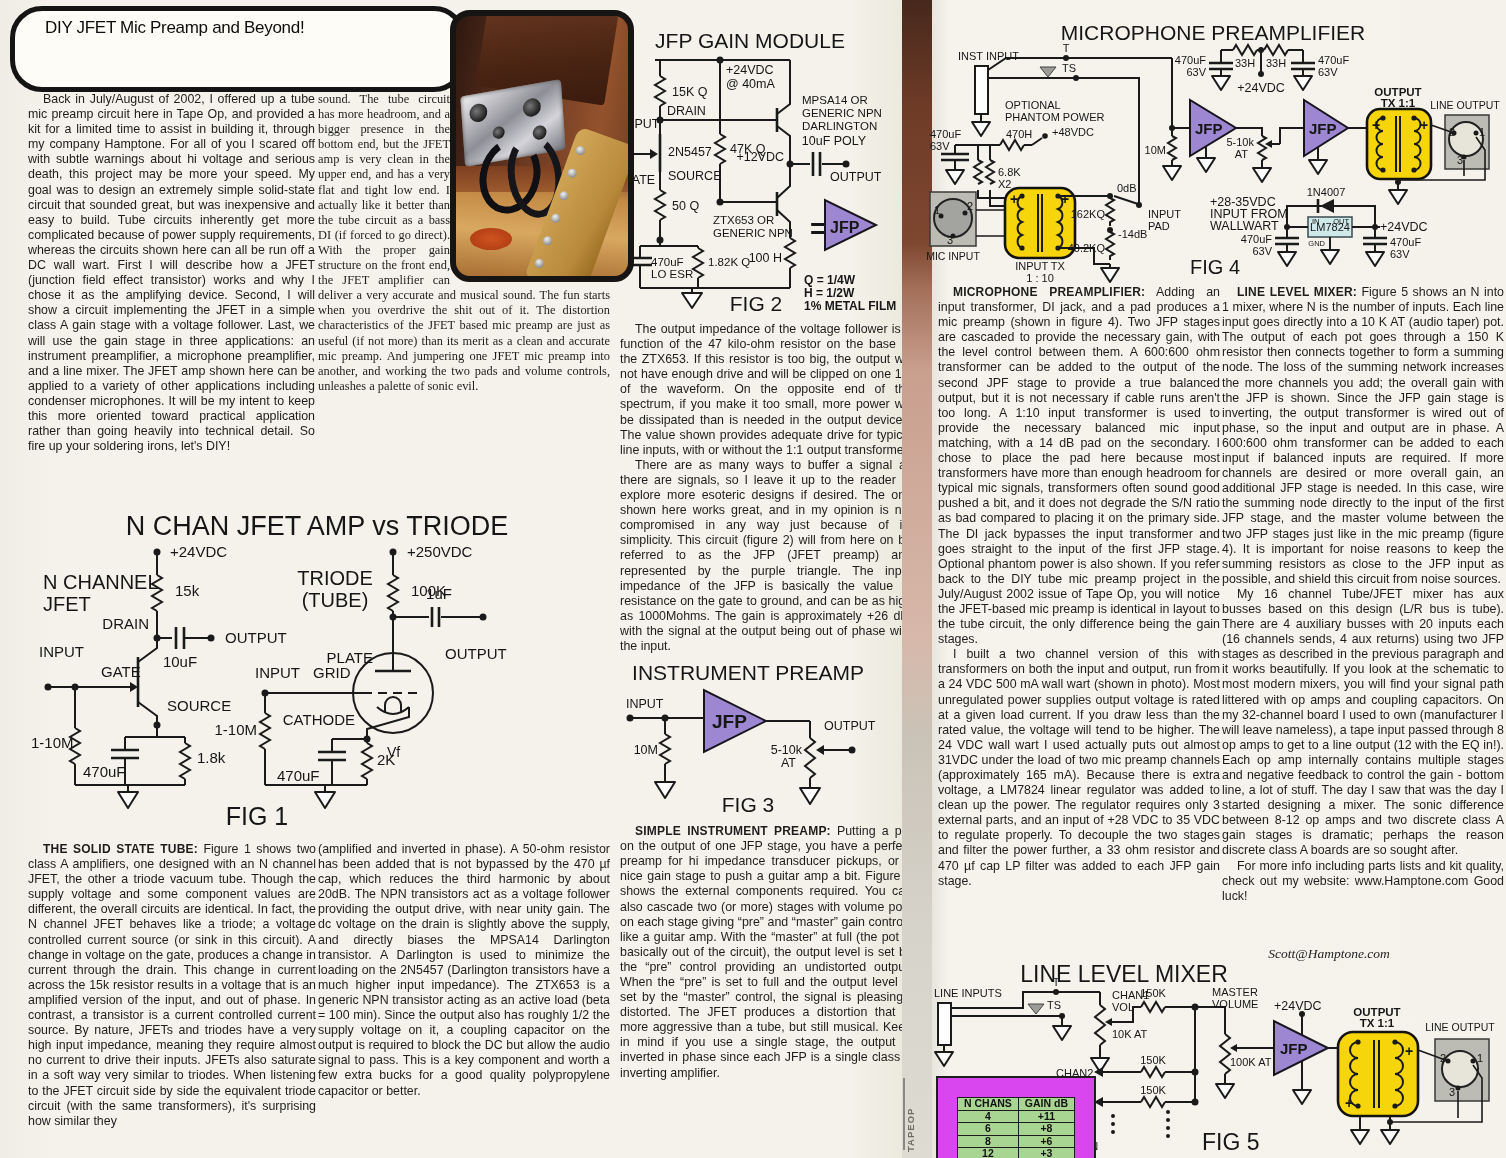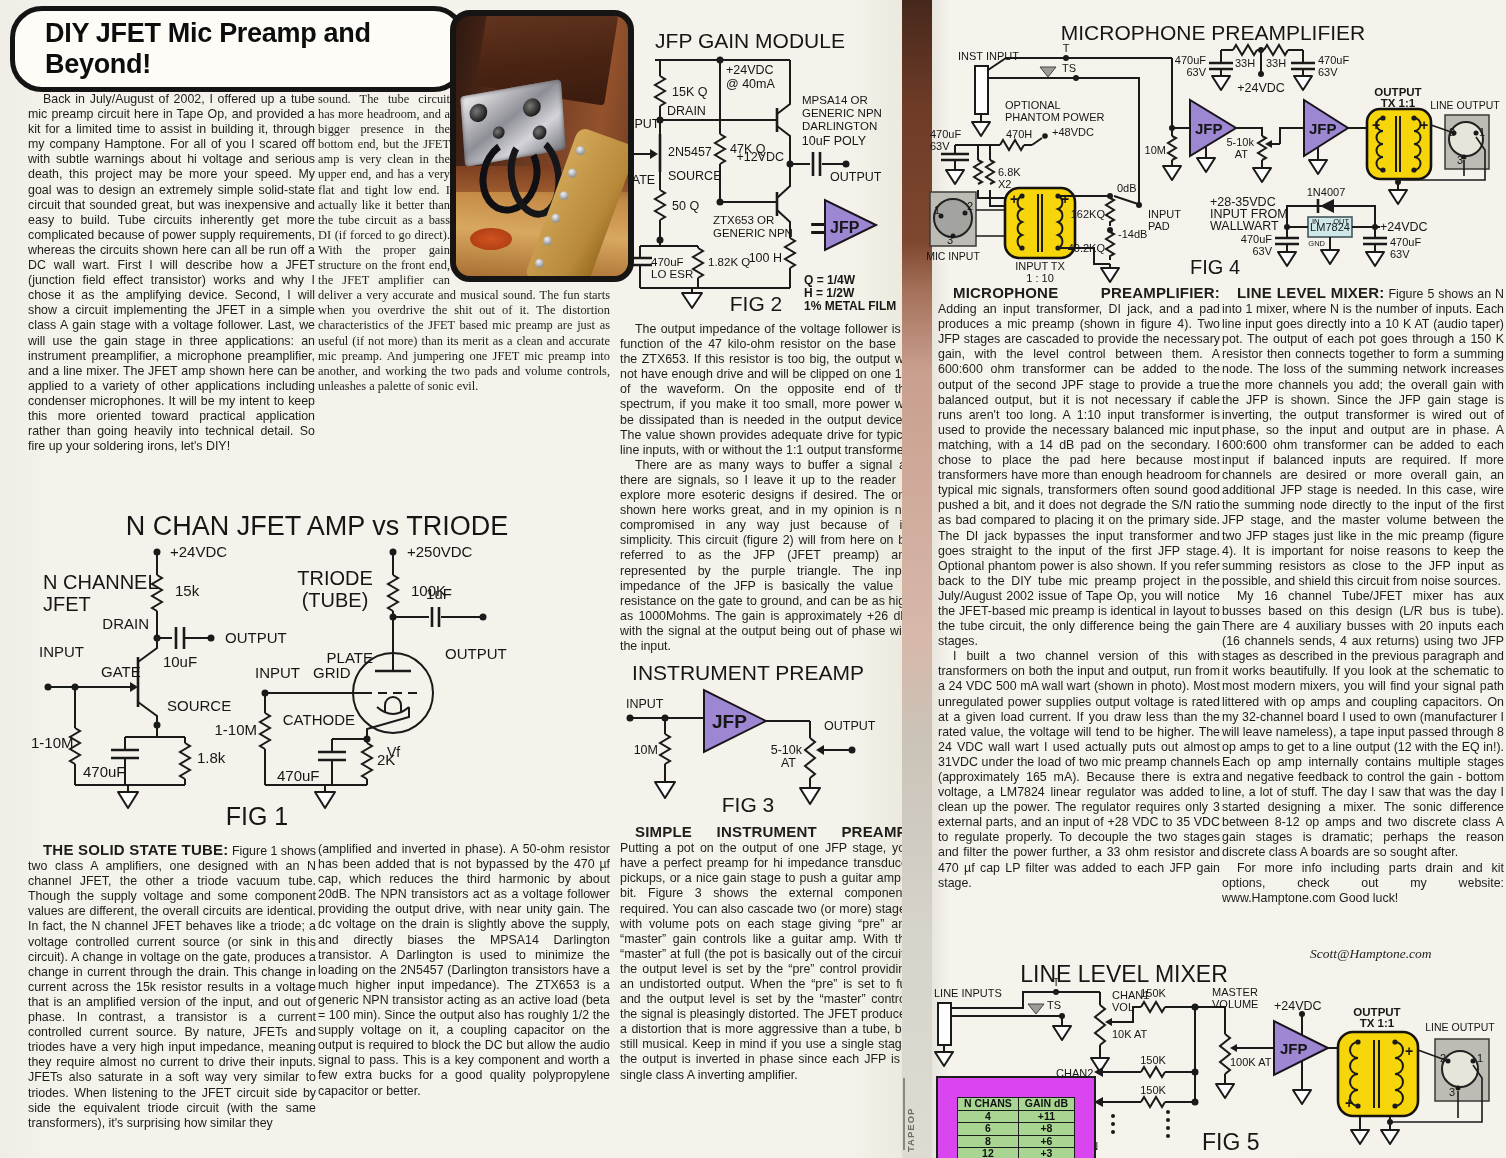--- a/index.html
+++ b/index.html
@@ -5,24 +5,24 @@
   html,body{margin:0;padding:0;}
   body{width:1506px;height:1158px;position:relative;overflow:hidden;
        font-family:"Liberation Sans",sans-serif;background:#e8e6df;}
   .page{position:absolute;top:0;height:1158px;}
   #page-left{left:0;width:902px;background:linear-gradient(90deg,#efede5,#f4f2ea 6%,#f4f2ea 94%,#eceade);}
   #gutter{left:902px;width:30px;background:linear-gradient(180deg,#46281c 0%,#6e3b27 9%,#7e4730 21%,#a4705a 25%,#c99f8e 32%,#d7b8aa 55%,#cac3b8 64%,#d6d3ca 80%,#dedbd2 100%);}
   #page-right{left:932px;width:574px;background:linear-gradient(90deg,#e7e5dc,#f5f3ec 3%,#f4f2eb);}
   .col{position:absolute;text-align:justify;font-size:12.4px;line-height:15.1px;color:#1e1d1b;overflow:hidden;}
   .col p{margin:0;}
   .col p.ind{text-indent:15px;}
-  .runin{font-weight:bold;font-size:15px;letter-spacing:.2px;}
+  .runin{font-weight:bold;font-size:12px;letter-spacing:.2px;}
   #title-box{position:absolute;left:10px;top:6px;width:446px;height:76px;background:#fdfcf7;
              border:5px solid #141414;border-radius:32px;z-index:1;}
-  #article-title{font-size:27px;font-weight:bold;letter-spacing:-.3px;color:#0d0d0d;margin:7px 0 0 30px;}
+  #article-title{font-size:17px;font-weight:normal;letter-spacing:-.3px;color:#0d0d0d;margin:7px 0 0 30px;}
   #byline{font-size:23px;font-style:italic;color:#222;margin:2px 0 0 30px;}
   #photo{position:absolute;left:450px;top:10px;width:172px;height:260px;border:6px solid #171513;
          border-radius:20px;overflow:hidden;z-index:2;
          background:linear-gradient(100deg,#2e1810,#5a2f1c 30%,#7a4226 55%,#93522c 75%,#6b3a20);}
   .ph{position:absolute;}
   #photo-wood{left:0;bottom:0;width:100%;height:96px;background:linear-gradient(4deg,#a96f33,#d8a860 45%,#c48a45 80%,#8a5526);}
   #photo-wood2{left:0;bottom:84px;width:100%;height:26px;background:linear-gradient(180deg,#7c3f20,#9c5a2e);}
   #photo-box{left:26px;top:-12px;width:130px;height:92px;transform:rotate(9deg);
              background:linear-gradient(165deg,#6b3a22,#4a2413 60%,#3a1b0e);border-radius:4px;}
   #photo-plate{left:6px;top:72px;width:102px;height:70px;transform:rotate(-10deg) skewX(-6deg);border-radius:4px;
@@ -52,21 +52,21 @@
   .tx{fill:#f6d60a;stroke:#151310;stroke-width:2.6;}
   .xlr{fill:#bcbcb4;stroke:#3a3a38;stroke-width:1.5;}
   .xlrc{fill:#a3a3a0;stroke:#222;stroke-width:2;}
   .xlrc2{fill:#e7e4da;stroke:#222;stroke-width:2;}
   .tsw{fill:#9c9c98;stroke:#444;stroke-width:1;}
   .reg{fill:#cfe9ea;stroke:#44555a;stroke-width:1.6;}
   #gain-table{position:absolute;left:936px;top:1076px;background:#d946ef;border:2.5px solid #1d1d1d;padding:19px;}
   #gain-table table{border-collapse:collapse;}
   #gain-table th,#gain-table td{border:1.6px solid #1d1d1d;background:#a9d593;color:#111;
       font-size:10.5px;font-weight:bold;text-align:center;padding:0 6px;line-height:11.5px;font-family:"Liberation Sans",sans-serif;}
-  #signature{position:absolute;left:1310px;top:946px;width:190px;text-align:left;
+  #signature{position:absolute;left:1234px;top:946px;width:190px;text-align:center;
       font-style:italic;font-size:13.5px;color:#222;font-family:"Liberation Serif",serif;}
   #spine-line{position:absolute;left:903px;top:1078px;width:1.5px;height:72px;background:#8a8880;}
   #spine-label{position:absolute;left:905px;top:1082px;width:14px;height:70px;color:#6e6c64;font-size:9.5px;
       letter-spacing:1px;writing-mode:vertical-rl;transform:rotate(180deg);font-weight:bold;}
 </style>
 </head>
 <body>
 
 <div class="page" id="page-left">
 
@@ -484,21 +484,21 @@
     <text x="262" y="264" font-size="20">FIG 4</text>
   </svg>
 
 <div class="col" style="left:938px;top:285px;width:282px;height:668px;">
   <p class="ind"><span class="runin">MICROPHONE PREAMPLIFIER:</span> <span>Adding an input transformer, DI jack, and a pad produces a mic preamp (shown in figure 4). Two JFP stages are cascaded to provide the necessary gain, with the level control between them. A 600:600 ohm transformer can be added to the output of the second JPF stage to provide a true balanced output, but it is not necessary if cable runs aren't too long. A 1:10 input transformer is used to provide the necessary balanced mic input matching, with a 14 dB pad on the secondary. I chose to place the pad here because most transformers have more than enough headroom for typical mic signals, transformers often sound good pushed a bit, and it does not degrade the S/N ratio as bad compared to placing it on the primary side. The DI jack bypasses the input transformer and goes straight to the input of the first JFP stage. Optional phantom power is also shown. If you refer back to the DIY tube mic preamp project in the July/August 2002 issue of Tape Op, you will notice the JFET-based mic preamp is identical in layout to the tube circuit, the only difference being the gain stages.</span></p>
   <p class="ind">I built a two channel version of this with transformers on both the input and output, run from a 24 VDC 500 mA wall wart (shown in photo). Most unregulated power supplies output voltage is rated at a given load current. If you draw less than the rated value, the voltage will tend to be higher. The 24 VDC wall wart I used actually puts out almost 31VDC under the load of two mic preamp channels (approximately 165 mA). Because there is extra voltage, a LM7824 linear regulator was added to clean up the power. The regulator requires only 3 external parts, and an input of +28 VDC to 35 VDC to regulate properly. To decouple the two stages and filter the power further, a 33 ohm resistor and 470 µf cap LP filter was added to each JFP gain stage.</p>
 </div>
 <div class="col" style="left:1222px;top:285px;width:282px;height:660px;">
   <p class="ind"><span class="runin">LINE LEVEL MIXER:</span> <span>Figure 5 shows an N into 1 mixer, where N is the number of inputs. Each line input goes directly into a 10 K AT (audio taper) pot. The output of each pot goes through a 150 K resistor then connects together to form a summing node. The loss of the summing network increases the more channels you add; the overall gain with the JFP is shown. Since the JFP gain stage is inverting, the output transformer is wired out of phase, so the input and output are in phase. A 600:600 ohm transformer can be added to each input if balanced inputs are required. If more channels are desired or more overall gain, an additional JFP stage is needed. In this case, wire the summing node directly to the input of the first JFP stage, and the master volume between the two JFP stages just like in the mic preamp (figure 4). It is important for noise reasons to keep the summing resistors as close to the JFP input as possible, and shield this circuit from noise sources.</span></p>
   <p class="ind">My 16 channel Tube/JFET mixer has aux busses based on this design (L/R bus is tube). There are 4 auxiliary busses with 20 inputs each (16 channels sends, 4 aux returns) using two JFP stages as described in the previous paragraph and it works beautifully. If you look at the schematic to most modern mixers, you will find your signal path littered with op amps and coupling capacitors. On my 32-channel board I used to own (manufacturer I will leave nameless), a tape input passed through 8 op amps to get to a line output (12 with the EQ in!). Each op amp internally contains multiple stages and negative feedback to control the gain - bottom line, a lot of stuff. The day I saw that was the day I started designing a mixer. The sonic difference between 8-12 op amps and two discrete class A gain stages is dramatic; perhaps the reason discrete class A boards are so sought after.</p>
-  <p class="ind">For more info including parts drain and kit options, check out my website: www.Hamptone.com Good luck!</p>
+  <p class="ind">For more info including parts lists and kit quality, check out my website: www.Hamptone.com Good luck!</p>
 </div>
 <div id="signature">Scott@Hamptone.com</div>
 
 <svg id="fig5" style="left:928px;top:950px;" width="576" height="208" viewBox="0 0 576 208">
   <g>
     <rect x="10" y="53" width="13" height="42" fill="#fff" stroke="#1a1a1a" stroke-width="2"></rect>
     <path class="wire" d="M16,95 V102"></path>
     <polygon class="gnd" points="7,102 25,102 16,116"></polygon>
     <path class="wire" d="M23,58 H95 L95,42 H172"></path>
       <circle class="dot" cx="128" cy="42" r="3"></circle>

